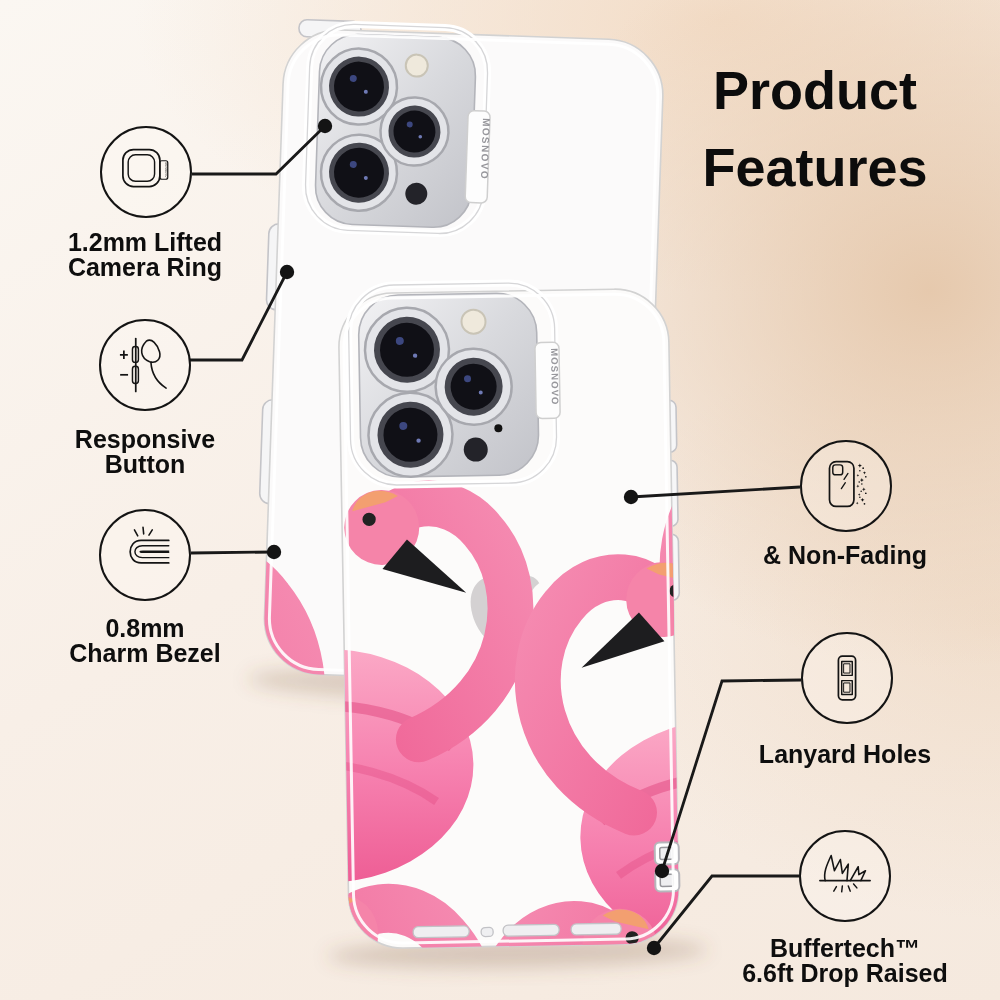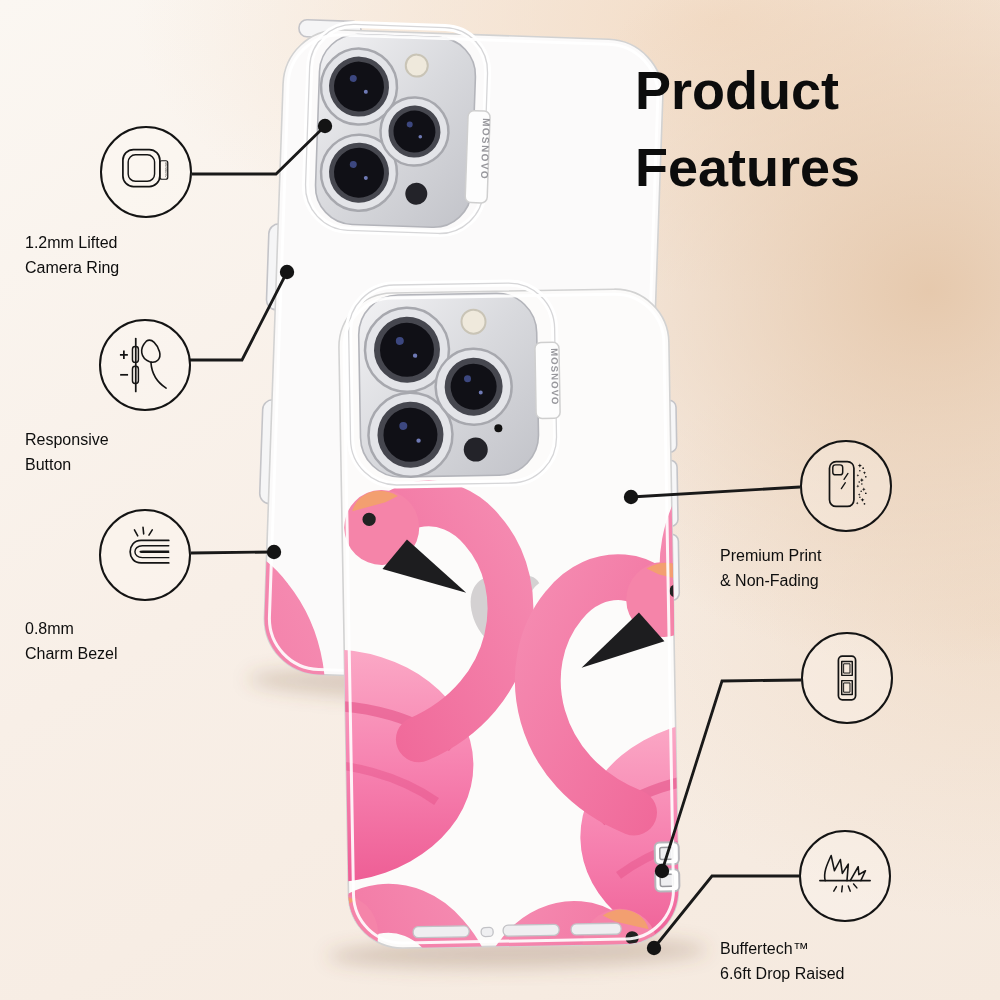--- a/index.html
+++ b/index.html
@@ -10,32 +10,32 @@
     background:
       radial-gradient(620px 540px at 93% 29%, rgba(229,199,170,0.95), rgba(229,199,170,0) 70%),
       radial-gradient(900px 420px at 72% 2%, rgba(242,218,195,0.9), rgba(242,218,195,0) 65%),
       radial-gradient(700px 500px at 100% 62%, rgba(236,211,186,0.55), rgba(236,211,186,0) 60%),
       linear-gradient(148deg,#fbf7f2 0%,#f8efe7 45%,#f5e9de 100%);
   }
   .canvas{position:absolute;inset:0;width:1000px;height:1000px;}
   #scene{position:absolute;left:0;top:0;z-index:1;}
   .title{
     position:absolute;left:635px;top:52px;width:360px;z-index:3;
-    font-size:54px;font-weight:bold;line-height:1.42;color:#0c0c0c;text-align:left;
+    font-size:54px;font-weight:bold;line-height:1.42;color:#0c0c0c;text-align:center;
   }
   .feature{position:absolute;z-index:3;}
   .fcircle{
     position:absolute;width:92px;height:92px;box-sizing:border-box;
     border:2.6px solid #141414;border-radius:50%;
     background:rgba(255,252,248,0.25);
     display:flex;align-items:center;justify-content:center;
   }
   .flabel{
-    position:absolute;font-weight:normal;font-size:16px;line-height:25px;
-    color:#0e0e0e;white-space:nowrap;
+    position:absolute;font-weight:bold;font-size:25px;line-height:25px;
+    text-align:center;color:#0e0e0e;white-space:nowrap;
   }
   .flabel span{display:block;}
   .ic{stroke:#141414;fill:none;stroke-linecap:round;stroke-linejoin:round;}
   
   .pos-c1{left:100px;top:126px;} .pos-l1{left:25px;top:230px;width:240px;}
   .pos-c2{left:99px;top:319px;}  .pos-l2{left:25px;top:427px;width:240px;}
   .pos-c3{left:99px;top:509px;}  .pos-l3{left:25px;top:616px;width:240px;}
   .pos-c4{left:800px;top:440px;} .pos-l4{left:720px;top:543px;width:250px;}
   .pos-c5{left:801px;top:632px;} .pos-l5{left:720px;top:742px;width:250px;}
   .pos-c6{left:799px;top:830px;} .pos-l6{left:720px;top:936px;width:250px;}
@@ -315,36 +315,36 @@
         <circle cx="70" cy="44" r="1.2"></circle>
             <circle cx="74" cy="47" r="1.2"></circle>
             <circle cx="80" cy="61" r="1.3"></circle>
         <circle cx="71" cy="67" r="1.2"></circle>
             <circle cx="78" cy="77" r="1.3"></circle>
             <circle cx="73" cy="58" r="1.2"></circle>
       </g>
     </svg>
   </div>
   <div class="flabel pos-l4">
-    <span>Premium Print</span>
         <span>&amp; Non-Fading</span>
   </div>
 </div>
 
 <div class="feature">
   <div class="fcircle pos-c5">
     <svg width="66" height="66" viewBox="0 0 100 100">
       <rect class="ic" x="37" y="17" width="26" height="66" rx="6" stroke-width="2.6"></rect>
       <rect class="ic" x="42" y="25" width="16" height="21" stroke-width="2.2"></rect>
       <rect class="ic" x="45.5" y="28.5" width="9" height="14" stroke-width="1.5"></rect>
       <rect class="ic" x="42" y="54" width="16" height="21" stroke-width="2.2"></rect>
       <rect class="ic" x="45.5" y="57.5" width="9" height="14" stroke-width="1.5"></rect>
     </svg>
   </div>
   <div class="flabel pos-l5">
+        <span>Lanyard Holes</span>
   </div>
 </div>
 
 <div class="feature">
   <div class="fcircle pos-c6">
     <svg width="66" height="66" viewBox="0 0 100 100">
       <path class="ic" d="M12,57 H88" stroke-width="2.6"></path>
       <path class="ic" d="M20,57 C17,46 22,34 29,19 L34,42 L43,25 L46,46 L55,32 L53,57" stroke-width="2.4"></path>
       <path class="ic" d="M58,57 L70,36 L71,48 L81,42 L74,57" stroke-width="2.4"></path>
       <path class="ic" d="M37,66 L33,73" stroke-width="2.2"></path>

